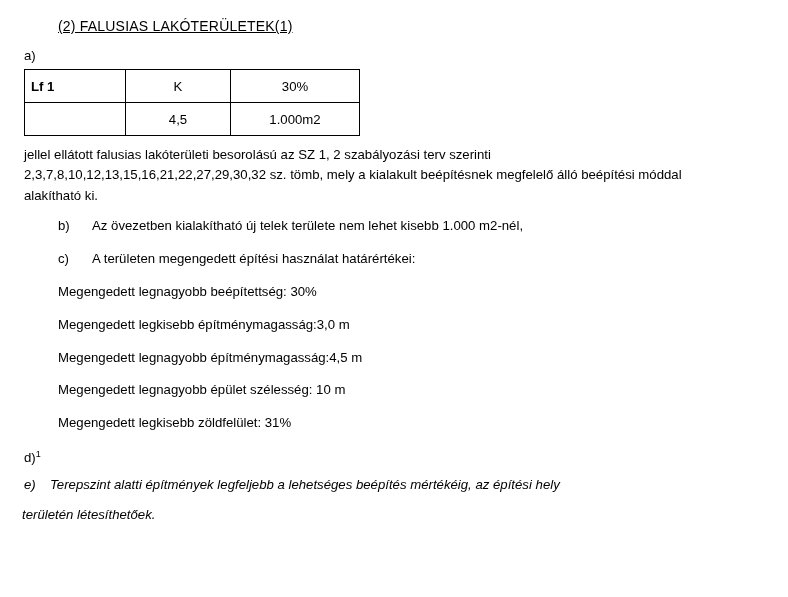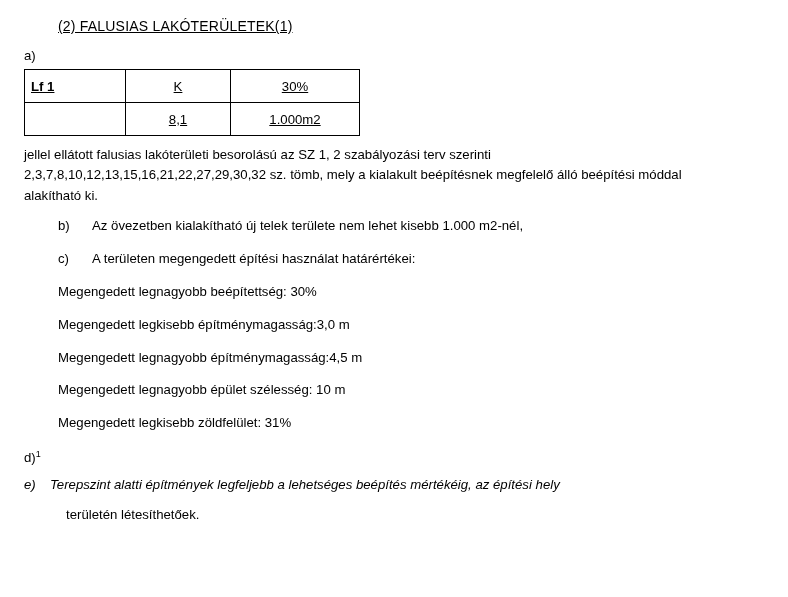--- a/index.html
+++ b/index.html
@@ -30,21 +30,20 @@
     margin-bottom: 14px;
   }
   .label-a {
     margin-left: 2px;
     margin-bottom: 6px;
   }
   table.zone-table {
     border-collapse: collapse;
     margin: 0 16px 0 2px;
     table-layout: fixed;
-    text-decoration: underline;
   }
   table.zone-table td {
     border: 1px solid #000000;
     height: 28px;
     padding: 2px 6px;
     font-size: 13.2px;
     vertical-align: middle;
   }
   .col1 { width: 88px; }
   .col2 { width: 92px; text-align: center; }
@@ -85,43 +84,43 @@
     margin-left: 2px;
     margin-bottom: 10px;
     line-height: 1.5;
     font-style: italic;
   }
   .item-e .marker {
     display: inline-block;
     width: 26px;
   }
   .item-e-cont {
-    margin-left: 44px;
     line-height: 1.5;
+    font-style: italic;
   }
 </style>
 </head>
 <body>
 
 <div class="page">
 
   <div class="heading">(2) FALUSIAS LAKÓTERÜLETEK(1)</div>
 
   <div class="label-a">a)</div>
 
   <table class="zone-table">
     <tbody>
       <tr>
         <td class="col1 cell-lf1">Lf 1</td>
         <td class="col2">K</td>
         <td class="col3">30%</td>
       </tr>
       <tr>
         <td class="col1"></td>
-        <td class="col2">8,1</td>
+        <td class="col2">4,5</td>
         <td class="col3">1.000m2</td>
       </tr>
     </tbody>
   </table>
 
   <div class="para-block">
     <div class="para">jellel ellátott falusias lakóterületi besorolású az SZ 1, 2 szabályozási terv szerinti</div>
     <div class="para">2,3,7,8,10,12,13,15,16,21,22,27,29,30,32 sz. tömb, mely a kialakult beépítésnek megfelelő álló beépítési móddal</div>
     <div class="para">alakítható ki.</div>
   </div>

